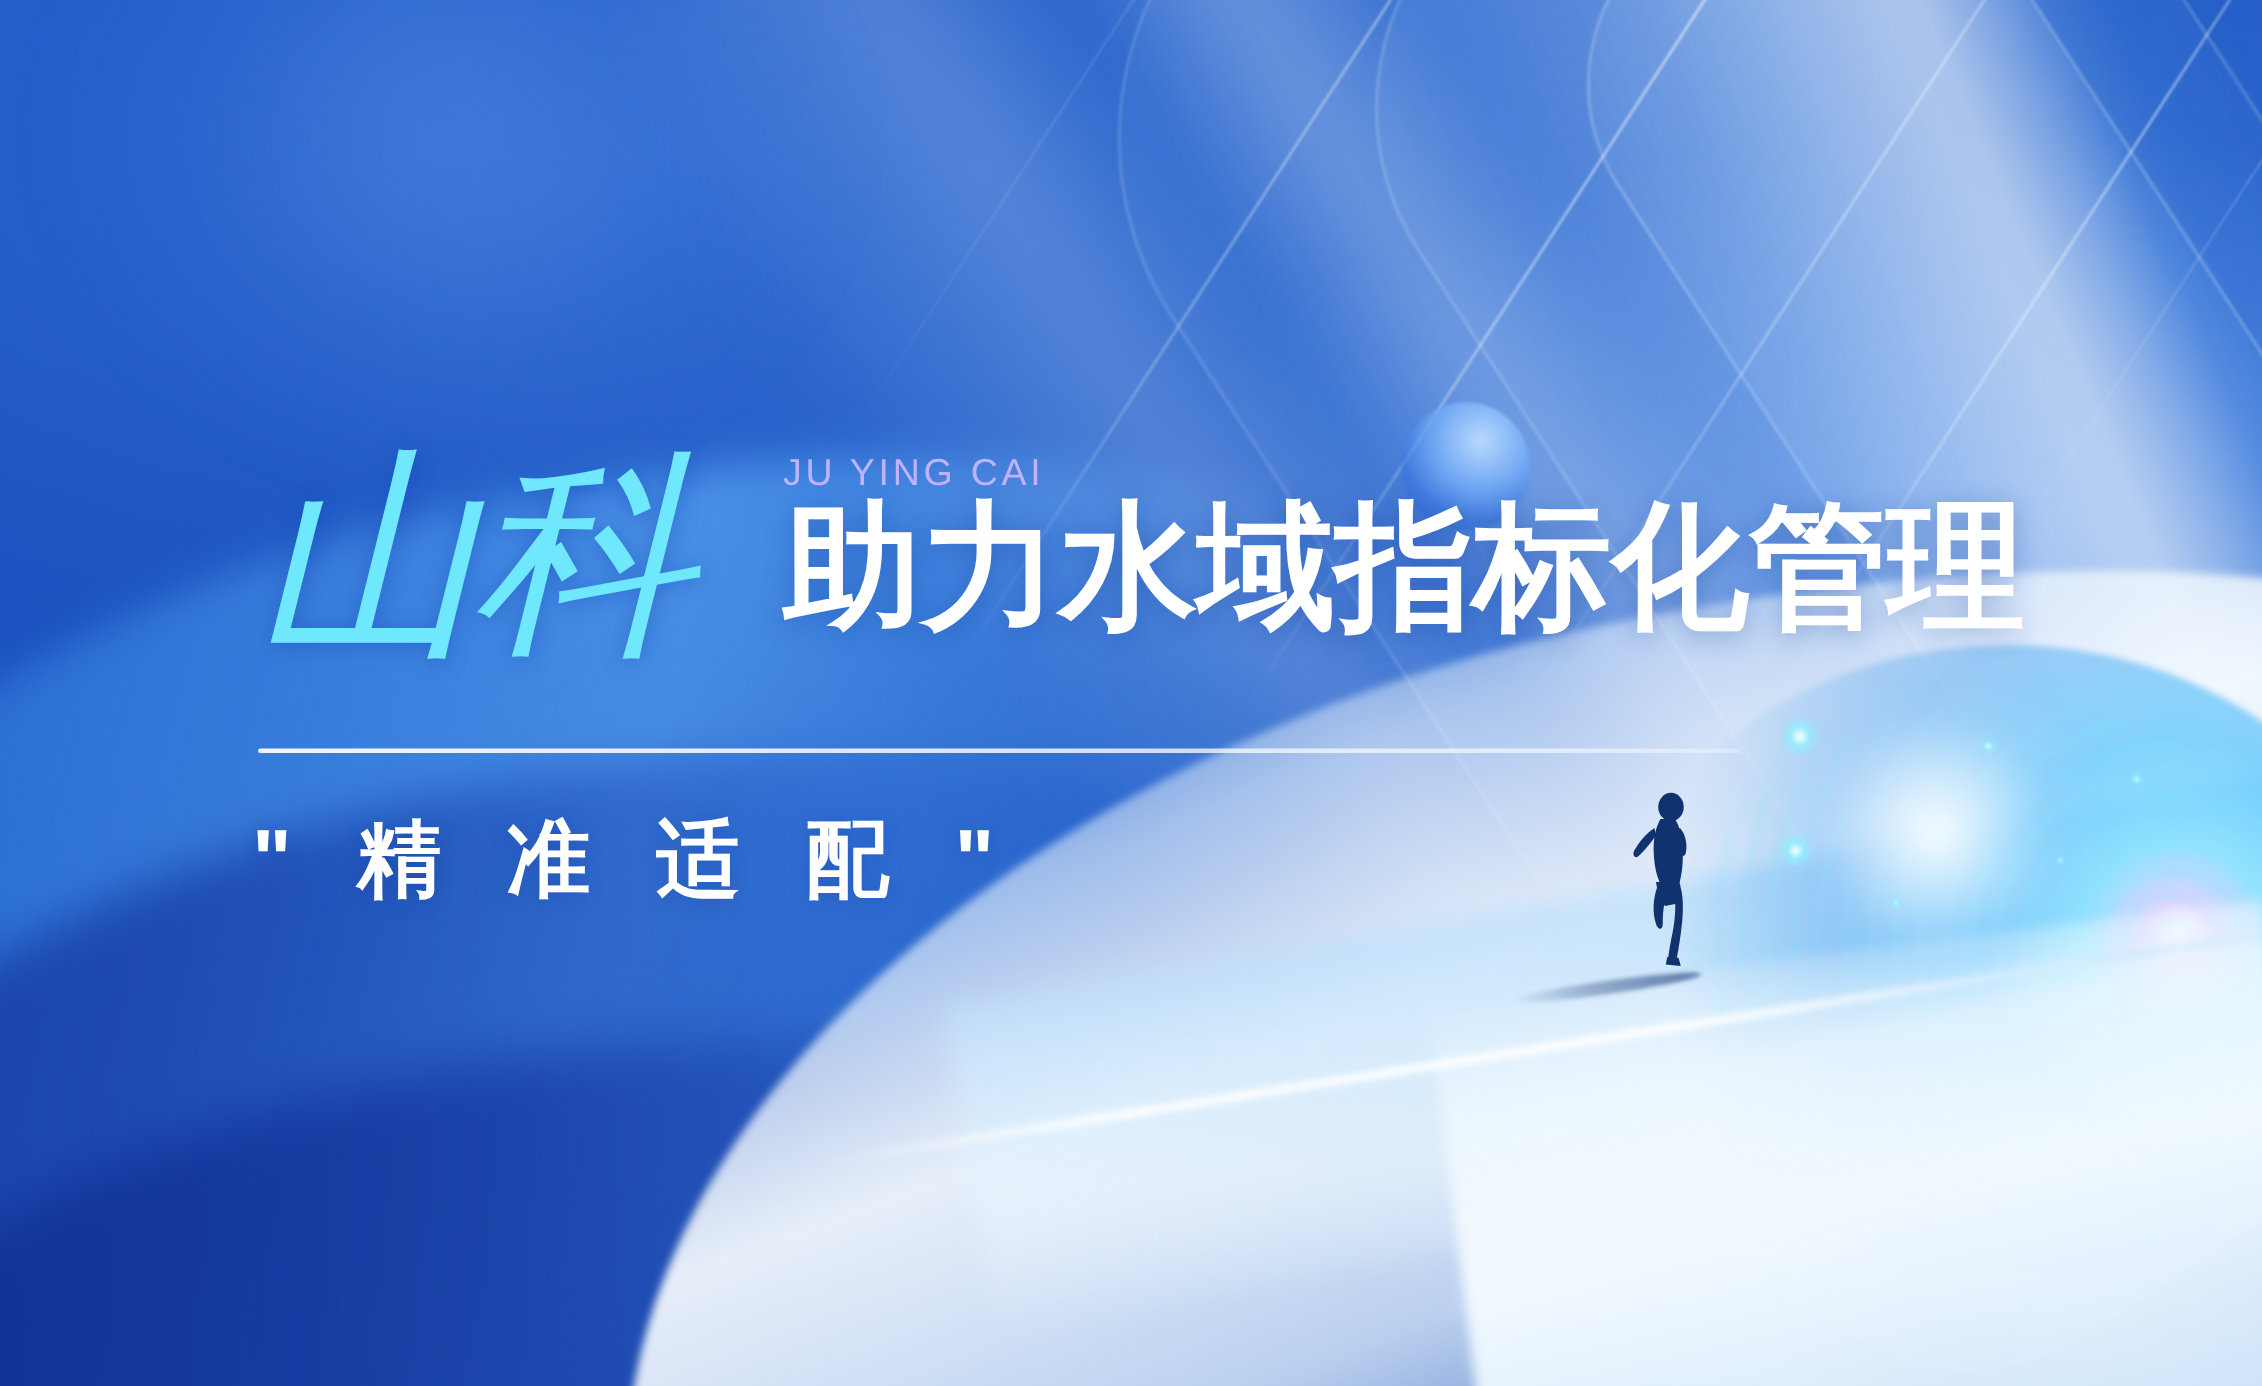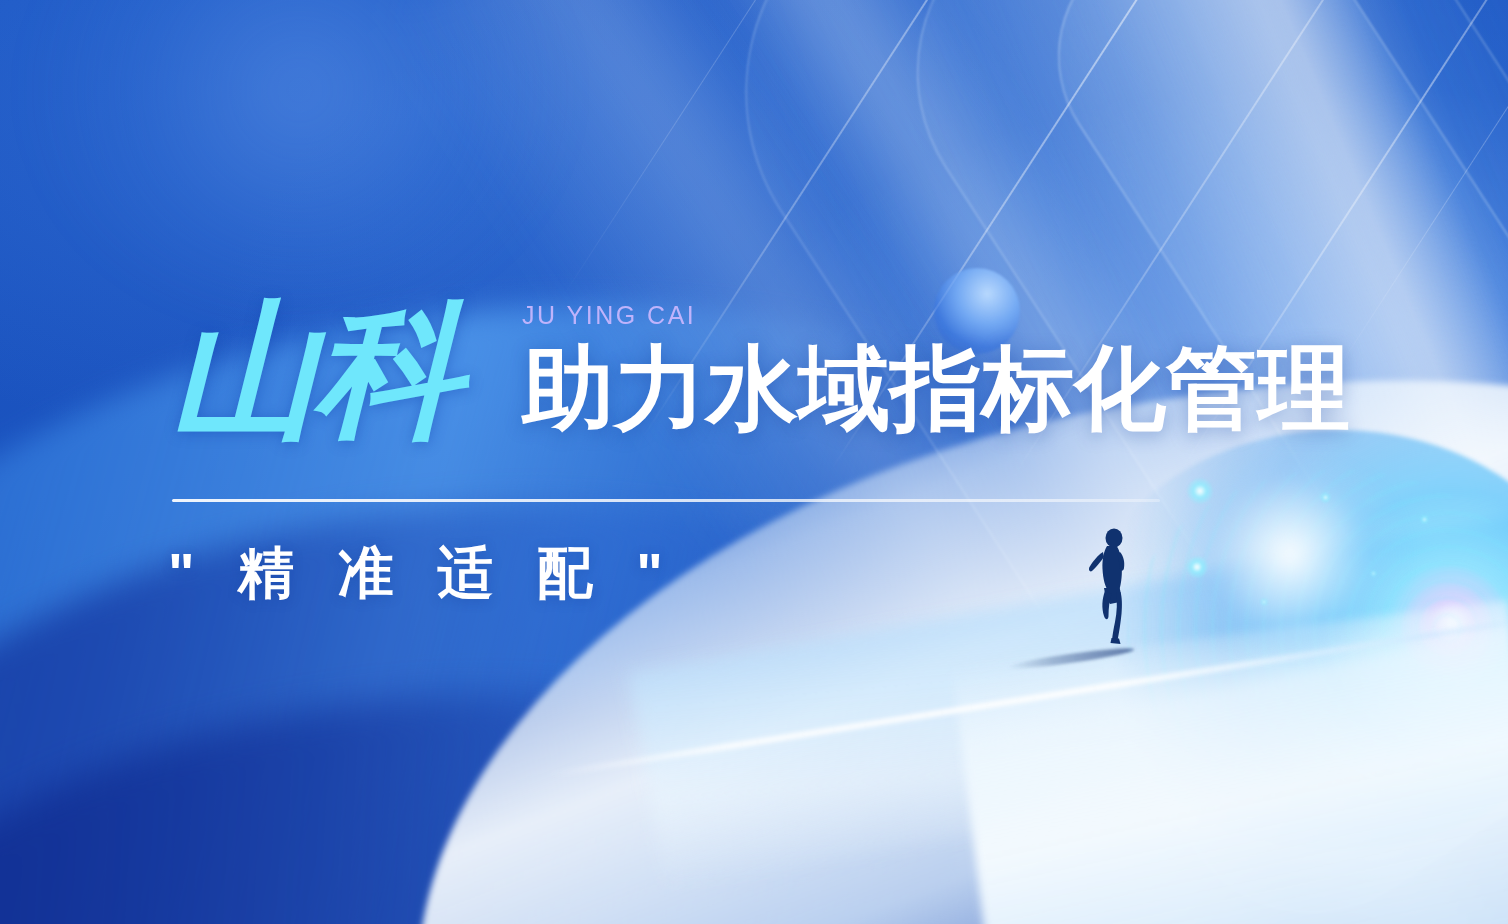--- a/index.html
+++ b/index.html
@@ -248,21 +248,21 @@
   .brand-row {
     position:absolute;
     left:170px; top:300px;
     display:flex;
     align-items:flex-end;
   }
 
   .brand-logo {
     font-family:"Liberation Sans", sans-serif;
     font-size:148px;
-    font-weight:bold;
+    font-weight:normal;
     font-style:italic;
     line-height:0.96;
     letter-spacing:-4px;
     color:#6fe7fc;
     text-shadow:0 2px 14px rgba(20,70,180,0.45);
     white-space:nowrap;
   }
 
   .title-block {
     position:absolute;
@@ -280,21 +280,21 @@
     opacity:0.97;
   }
 
   .headline {
     font-family:"Liberation Sans", sans-serif;
     font-size:92px;
     font-weight:bold;
     letter-spacing:0px;
     color:#ffffff;
     line-height:1.02;
-    margin-top:14px;
+    margin-top:4px;
     white-space:nowrap;
     text-shadow:0 3px 18px rgba(15,55,150,0.35);
   }
 
   .divider {
     position:absolute;
     left:172px; top:499px;
     width:988px; height:3px;
     background:linear-gradient(90deg, rgba(255,255,255,0.92) 0%, rgba(255,255,255,0.80) 55%, rgba(255,255,255,0.58) 88%, rgba(255,255,255,0.30) 100%);
     border-radius:2px;

